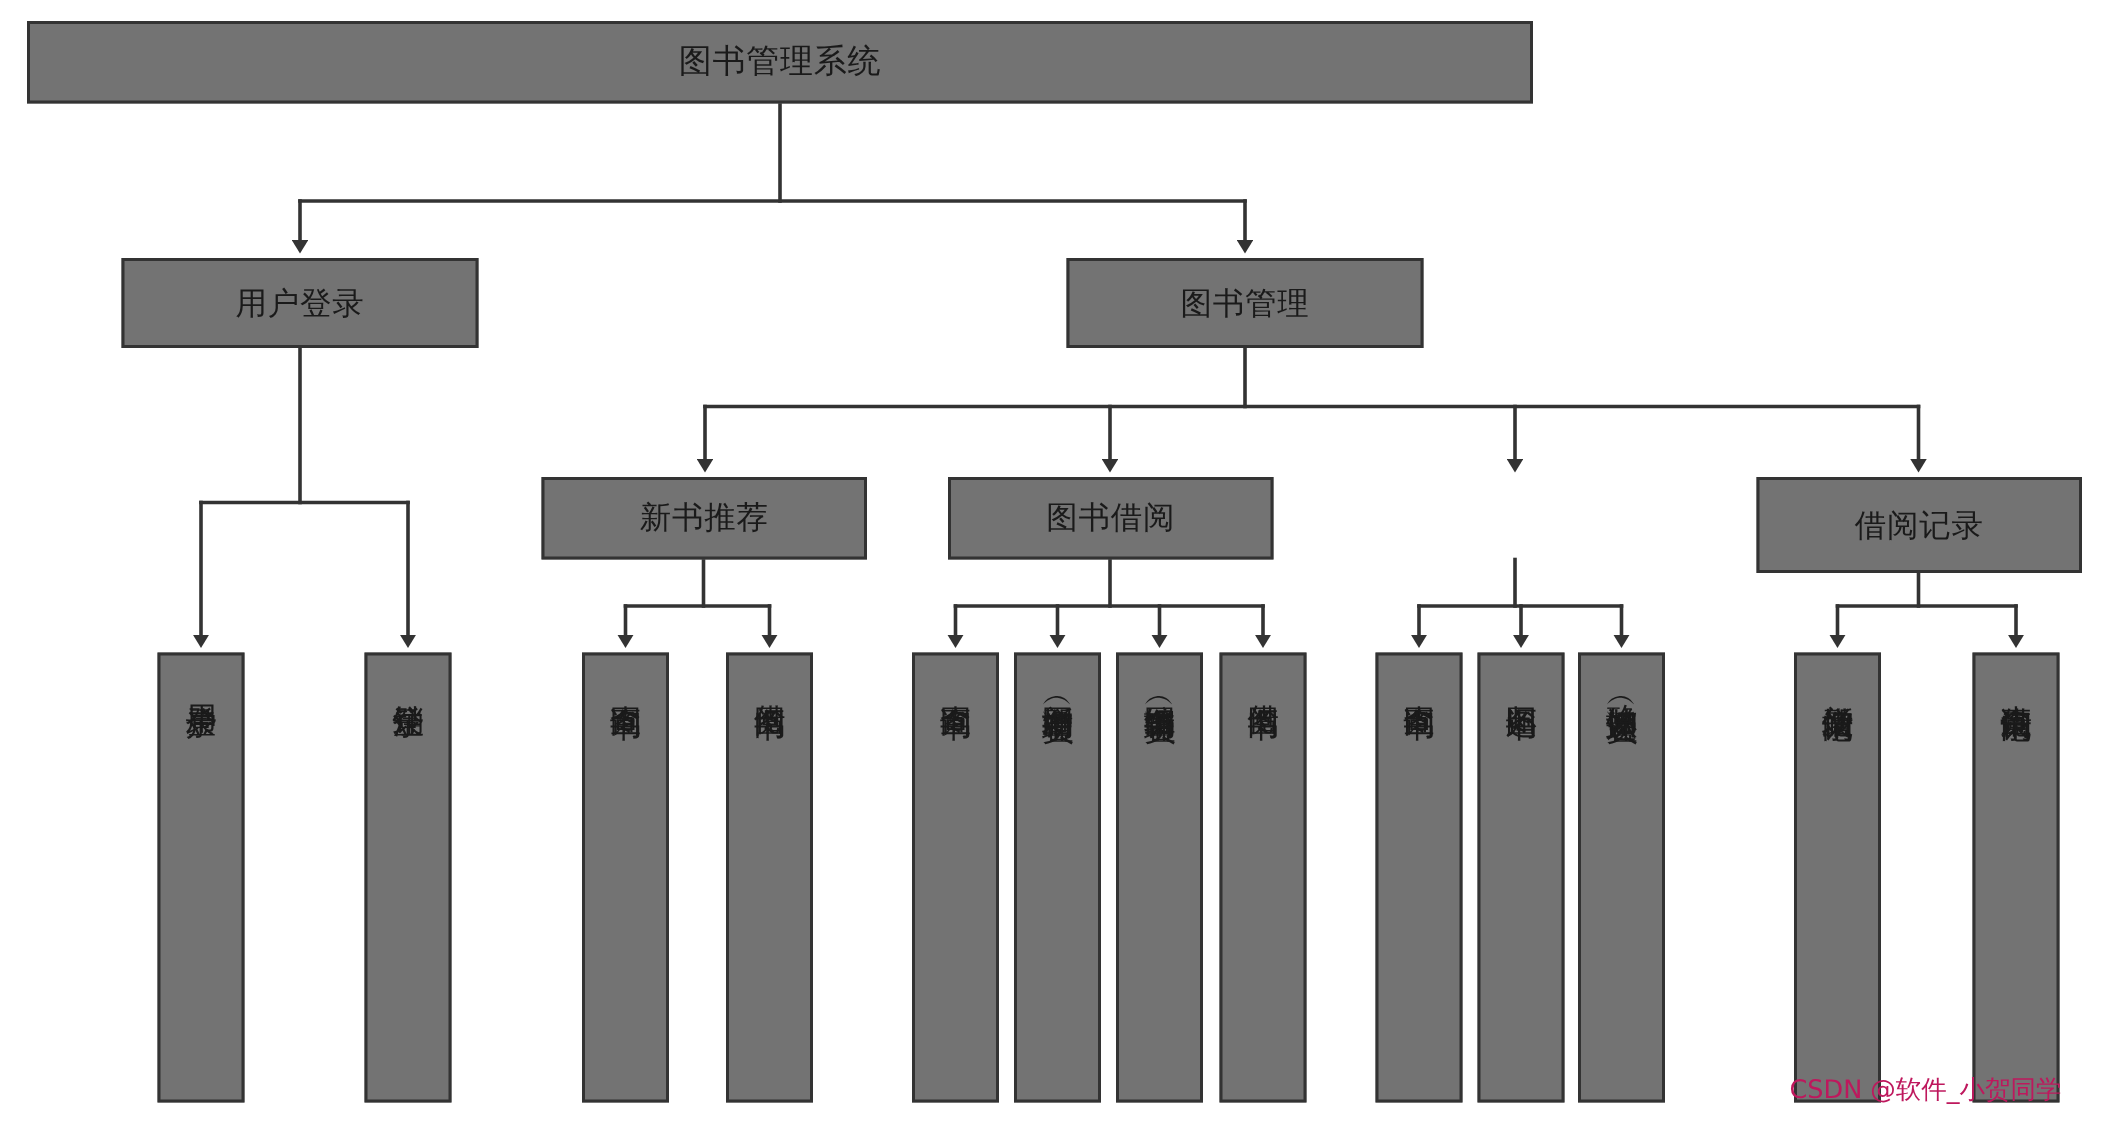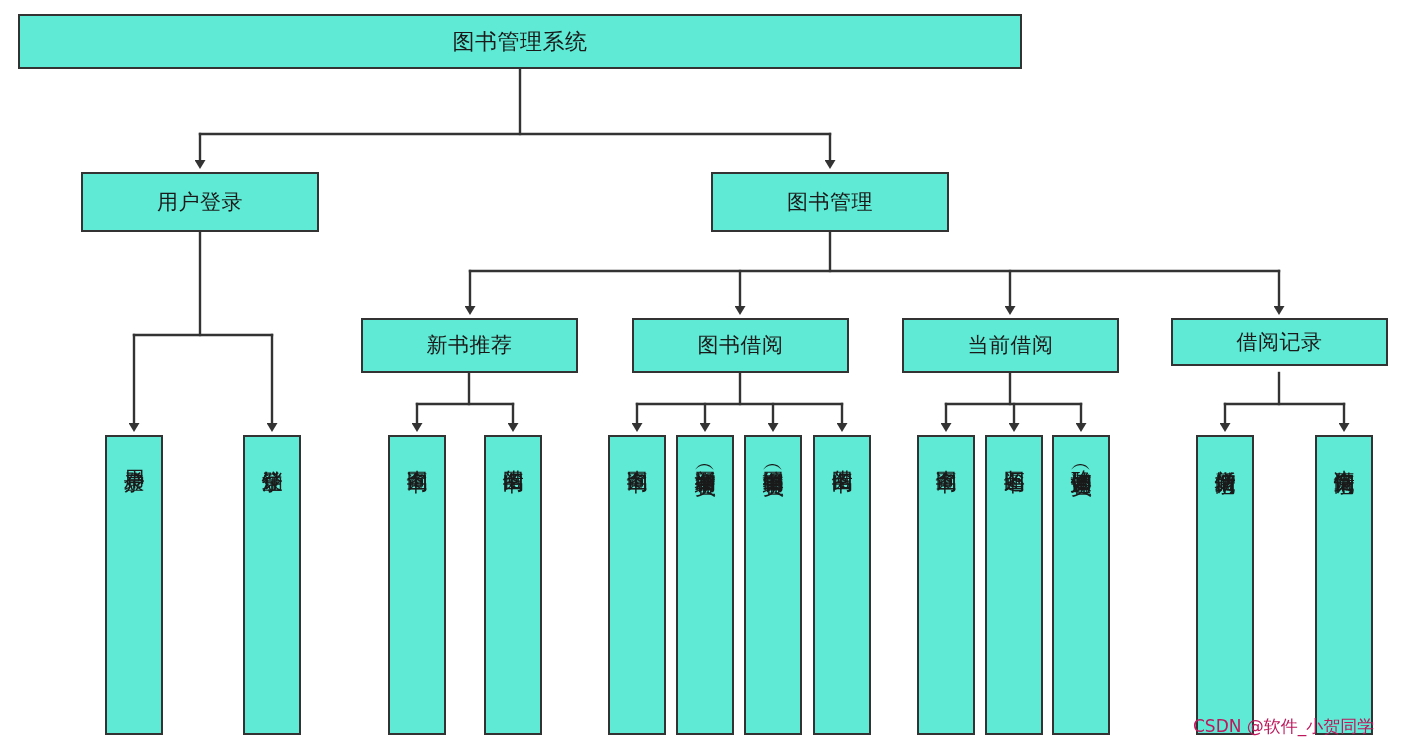--- a/index.html
+++ b/index.html
@@ -22,21 +22,21 @@
     position: absolute;
     left: 0;
     top: 0;
     width: 1405px;
     height: 747px;
   }
   .node {
     position: absolute;
     box-sizing: border-box;
     border: 2.2px solid #333333;
-    background: #5eead4;
+    background: #737373;
     display: flex;
     align-items: center;
     justify-content: center;
     z-index: 2;
   }
   .node .label {
     color: #1a1a1a;
     font-size: 21px;
     line-height: 1.18;
     letter-spacing: 0.5px;
@@ -124,24 +124,21 @@
   <div class="node lvl2" style="left:361px; top:318px; width:217px; height:55px;">
     <span class="label">新书推荐</span>
   </div>
 
   <div class="node lvl1" style="left:711px; top:172px; width:238px; height:60px;">
     <span class="label">图书管理</span>
   </div>
   <div class="node lvl2" style="left:632px; top:318px; width:217px; height:55px;align-items:center;">
     <span class="label">图书借阅</span>
   </div>
-  <div class="node lvl2" style="left:902px; top:318px; width:217px; height:55px;">
-    <span class="label">当前借阅</span>
-  </div>
-  <div class="node lvl2" style="left:1171px; top:318px; width:217px; height:48px;">
+  <div class="node lvl2" style="left:1171px; top:318px; width:217px; height:64px;">
     <span class="label">借阅记录</span>
   </div>
 
   <div class="node leaf" style="left:105px; top:435px; width:58px; height:300px;">
     <span class="label">用户登录</span>
   </div>
   <div class="node leaf" style="left:243px; top:435px; width:58px; height:300px;">
     <span class="label">注销登录</span>
   </div>
   <div class="node leaf" style="left:388px; top:435px; width:58px; height:300px;">

